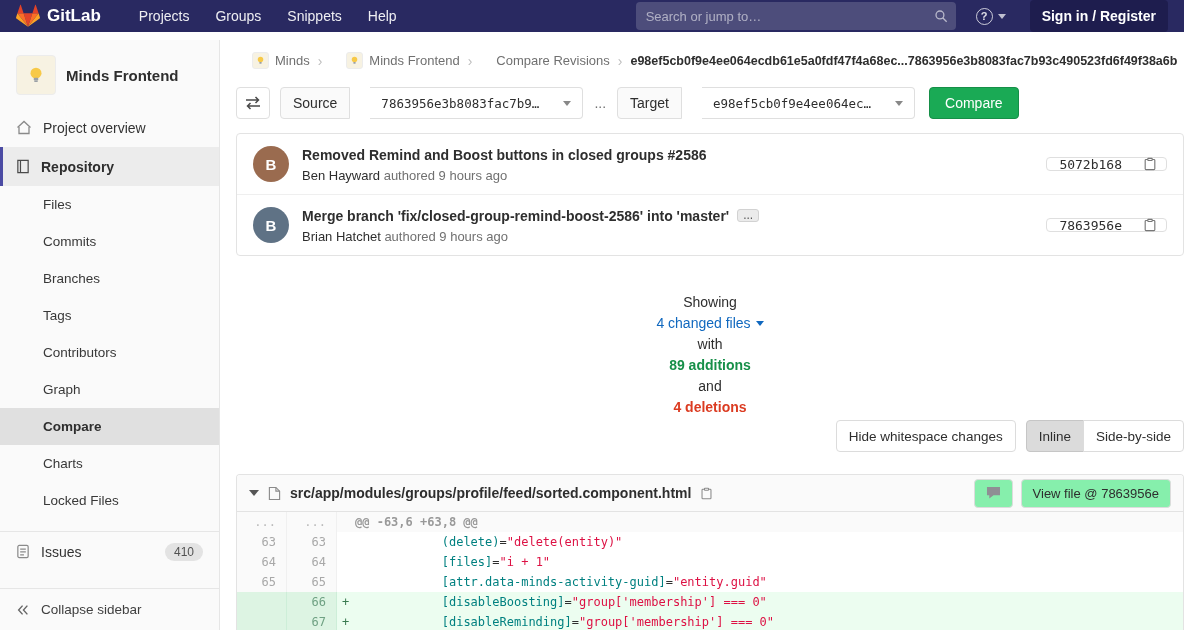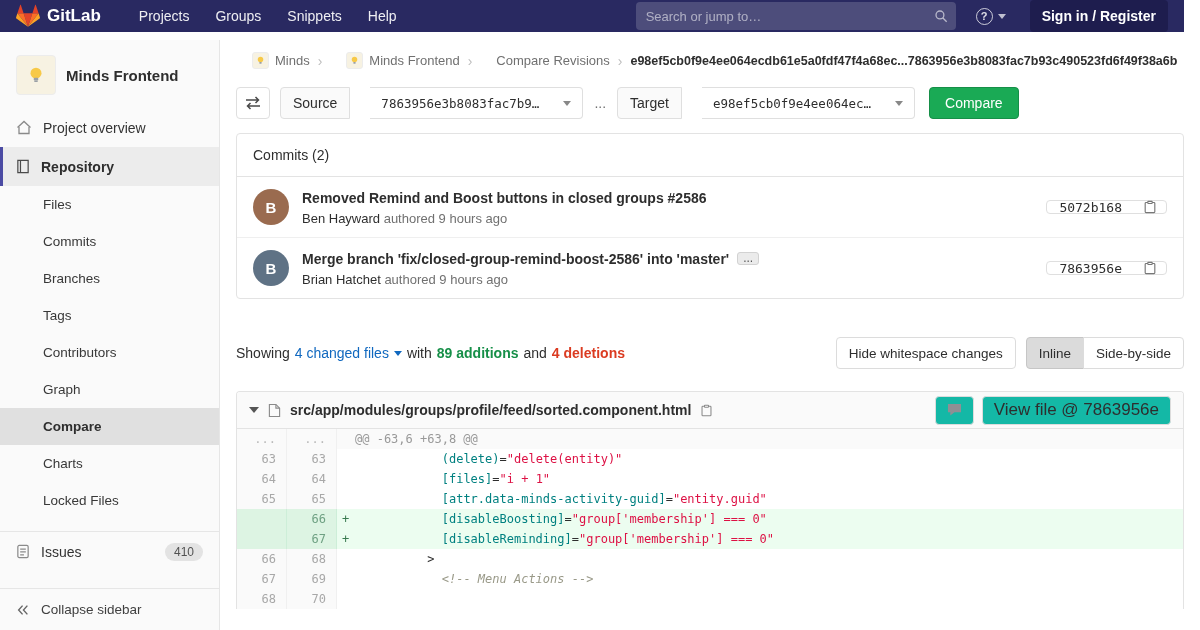--- a/index.html
+++ b/index.html
@@ -90,21 +90,21 @@
   .commit-byline { font-size:13px; color:#707070; margin-top:3px; }
   .commit-author { color:#2e2e2e; }
   .sha-group { margin-left:auto; display:flex; align-items:center; border:1px solid #dfdfdf;
     border-radius:4px; height:14px; background:#fff; }
   .sha { font-family:"DejaVu Sans Mono","Liberation Mono",monospace; font-size:13px;
     color:#2e2e2e; padding:0 12px; cursor:pointer; }
   .copy-btn { width:32px; height:28px; background:transparent; border:none; display:flex;
     align-items:center; justify-content:center; cursor:pointer; }
 
   .summary-row { display:flex; align-items:center; gap:5px; margin:38px 16px 12px;
-    font-size:14px; color:#2e2e2e; }
+    font-size:14px; color:#2e2e2e;flex-direction:column; }
   .files-link { color:#1068bf; cursor:pointer; display:inline-flex; align-items:center; gap:5px; }
   .additions { color:#168f48; font-weight:700; }
   .deletions { color:#db3b21; font-weight:700; }
   .summary-actions { margin-left:auto; display:flex; align-items:center; gap:10px; }
   .btn { height:32px; background:#fff; border:1px solid #dcdcdc; border-radius:4px;
     font-size:13.5px; color:#2e2e2e; padding:0 12px; cursor:pointer;
     font-family:"Liberation Sans","DejaVu Sans",sans-serif; }
   .btn-group { display:flex; }
   .btn-group .btn { border-radius:0; margin-left:-1px; }
   .btn-group .btn:first-child { border-radius:4px 0 0 4px; margin-left:0; }
@@ -112,33 +112,33 @@
   .btn.active { background:#dbdbdb; border-color:#c6c6c6; }
 
   .diff-panel { margin:22px 16px 0; border:1px solid #e3e3e3; border-bottom:none;
     border-radius:4px 4px 0 0; overflow:hidden; }
   .diff-header { background:#fafafa; border-bottom:1px solid #e3e3e3; display:flex;
     align-items:center; gap:9px; padding:0 12px; height:37px; }
   .diff-caret { color:#555; cursor:pointer; display:flex; align-items:center; }
   .diff-caret .tri-down { border-left-width:5px; border-right-width:5px; border-top-width:6px; }
   .file-path { font-size:14px; font-weight:700; color:#2e2e2e; }
   .diff-actions { margin-left:auto; display:flex; gap:8px; align-items:center; }
-  .mini-btn { height:29px; background:#14b8a6; border:1px solid #dcdcdc; border-radius:4px;
+  .mini-btn { height:29px; background:#86efac; border:1px solid #dcdcdc; border-radius:4px;
     display:flex; align-items:center; justify-content:center; padding:0 11px; cursor:pointer;
-    font-size:17px; color:#2e2e2e; font-family:"Liberation Sans","DejaVu Sans",sans-serif; }
+    font-size:13px; color:#2e2e2e; font-family:"Liberation Sans","DejaVu Sans",sans-serif; }
 
   .diff-table { font-family:"DejaVu Sans Mono","Liberation Mono",monospace; font-size:12px;
     line-height:20px; background:#fff; }
   .diff-row { display:flex; }
   .ln { width:50px; flex:none; text-align:right; padding-right:10px; color:#a8a8a8;
     background:#fafafa; border-right:1px solid #f0f0f0; cursor:pointer; user-select:none; }
   .code { flex:1; white-space:pre; color:#2e2e2e; padding-left:5px; }
   .sign { display:inline-block; width:13px; color:#3a7a50; }
   .diff-row.hunk .ln { color:#bbb; cursor:default; }
-  .diff-row.hunk .code { background:#fafafa; color:#999; }
+  .diff-row.hunk .code { background:#fafafa; color:#999;font-weight:bold; }
   .diff-row.add .ln { background:#ddf4e3; border-right-color:#cdeed8; color:#6fa183; }
   .diff-row.add .code { background:#ecfdf0; }
   .sx-pl { color:#2e2e2e; }
   .sx-attr { color:#008080; }
   .sx-str { color:#d14; }
   .sx-cmt { color:#998; font-style:italic; }
   .sx-hunk { color:#999; }
 </style>
 </head>
 <body>
@@ -298,21 +298,20 @@
       <span class="ig-label">Target</span>
       <div class="dropdown">
         <span class="val">e98ef5cb0f9e4ee064ec…</span>
         <span class="tri-down"></span>
       </div>
     </div>
     <button class="compare-btn">Compare</button>
   </div>
 
   <section class="panel">
-    <div class="panel-header">Commits (2)</div>
     <div>
         <div class="commit-row">
           <div class="avatar" style="background:#9a6b4f">B</div>
           <div>
             <div><span class="commit-title">Removed Remind and Boost buttons in closed groups #2586</span></div>
             <div class="commit-byline"><span class="commit-author">Ben Hayward</span> authored 9 hours ago</div>
           </div>
           <div class="sha-group">
             <span class="sha">5072b168</span>
             <button class="copy-btn">

